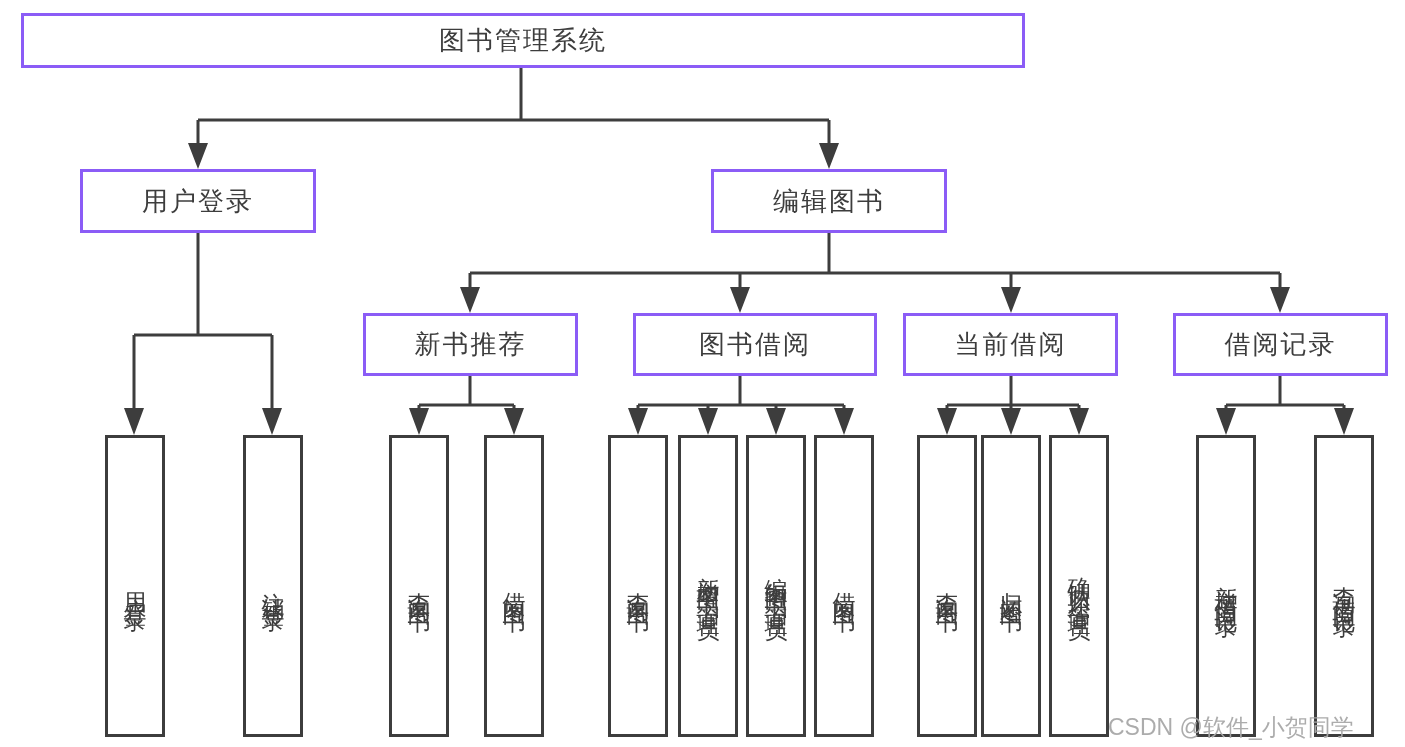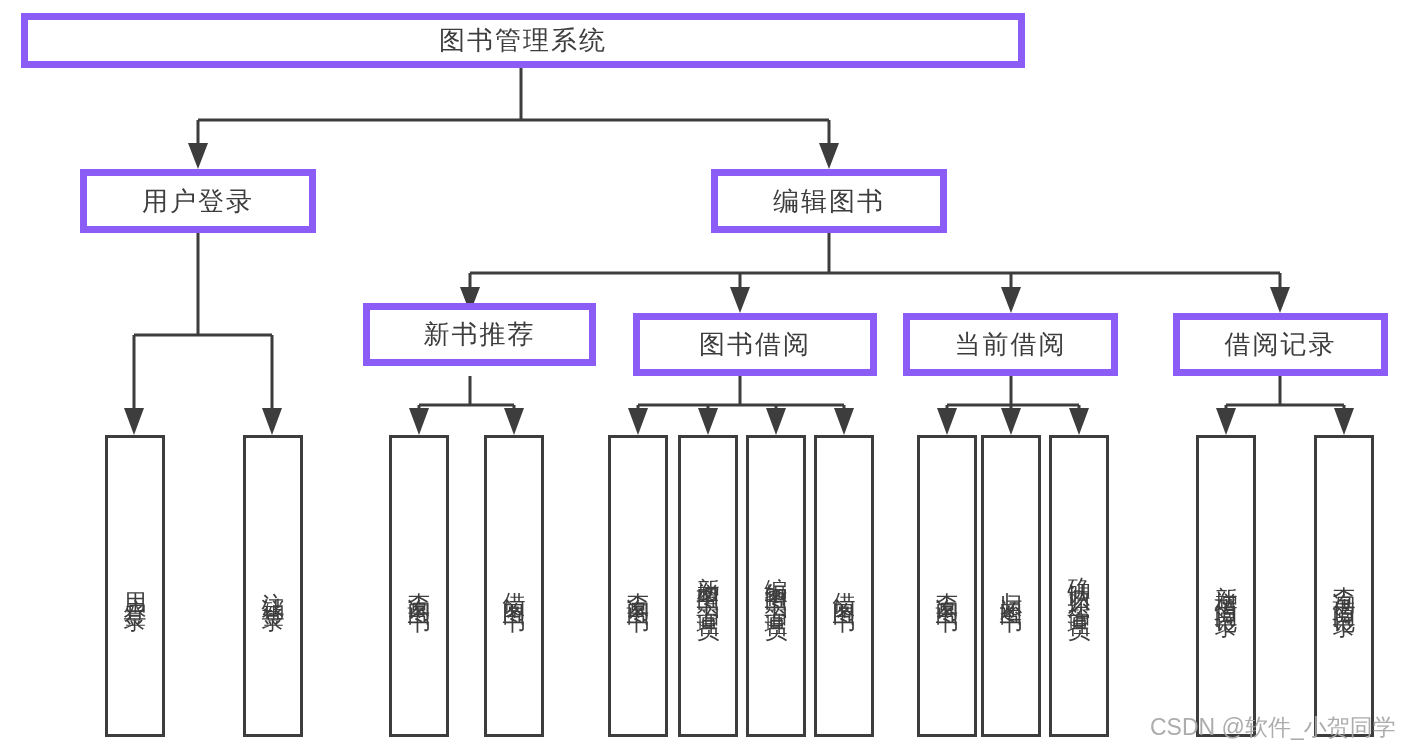--- a/index.html
+++ b/index.html
@@ -13,21 +13,21 @@
   }
   svg.connectors {
     position: absolute;
     left: 0; top: 0;
     width: 1405px; height: 747px;
   }
   .hbox {
     position: absolute;
     box-sizing: border-box;
     background: #ffffff;
-    border: 7px solid #8b5cf6;
+    border: 3px solid #8b5cf6;
     display: flex;
     align-items: center;
     justify-content: center;
     font-size: 26px;
     letter-spacing: 2px;
     color: #3d3d3d;
     white-space: nowrap;
   }
   .vbox {
     position: absolute;
@@ -48,21 +48,20 @@
     height: 302px;
   }
   .watermark {
     position: absolute;
     left: 1108px;
     top: 712px;
     font-size: 23px;
     color: rgba(168, 168, 168, 0.95);
     white-space: nowrap;
     z-index: 5;
-    margin-left: 42px;
   }
 </style>
 </head>
 <body>
 
 <div class="stage">
 
   <svg class="connectors" viewBox="0 0 1405 747" xmlns="http://www.w3.org/2000/svg">
     <path fill="none" stroke="#3d3d3d" stroke-width="3" d="M521 68V121
              M198 120H829 M198 120V146 M829 120V146
@@ -79,21 +78,21 @@
              M628 408H648L638 435Z M698 408H718L708 435Z M766 408H786L776 435Z M834 408H854L844 435Z
              M937 408H957L947 435Z M1001 408H1021L1011 435Z M1069 408H1089L1079 435Z
              M1216 408H1236L1226 435Z M1334 408H1354L1344 435Z"></path>
   </svg>
 
   <div class="hbox" style="left:21px; top:13px; width:1004px; height:55px;">图书管理系统</div>
 
   <div class="hbox" style="left:80px; top:169px; width:236px; height:64px;">用户登录</div>
   <div class="hbox" style="left:711px; top:169px; width:236px; height:64px;">编辑图书</div>
 
-  <div class="hbox" style="left:363px; top:303px; width:233px; height:63px;">新书推荐</div>
+  <div class="hbox" style="left:363px; top:313px; width:215px; height:63px;">新书推荐</div>
   <div class="hbox" style="left:633px; top:313px; width:244px; height:63px;">图书借阅</div>
   <div class="hbox" style="left:1173px; top:313px; width:215px; height:63px;">借阅记录</div>
   <div class="hbox" style="left:903px; top:313px; width:215px; height:63px;">当前借阅</div>
 
   <div class="vbox" style="left:105px;">用户登录</div>
   <div class="vbox" style="left:243px;">注销登录</div>
 
   <div class="vbox" style="left:389px;">查询图书</div>
   <div class="vbox" style="left:484px;">借阅图书</div>
 

